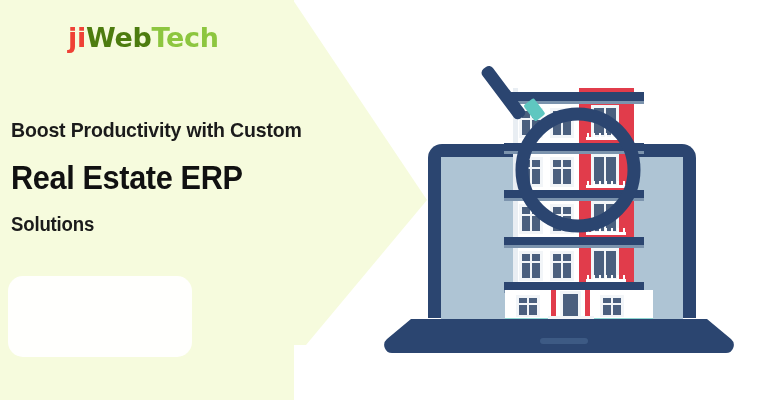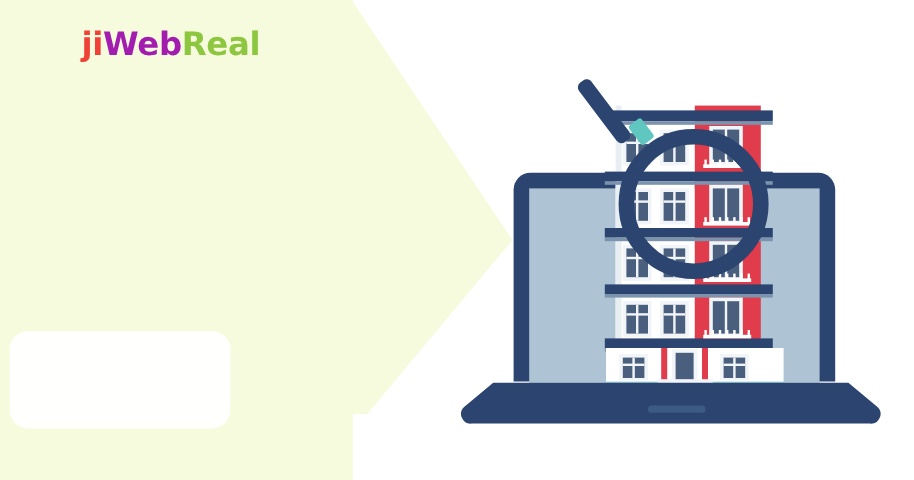--- a/index.html
+++ b/index.html
@@ -35,21 +35,21 @@
     top: 24px;
     font-size: 27px;
     font-weight: bold;
     letter-spacing: -0.3px;
     line-height: 1;
     white-space: nowrap;
     font-family: "DejaVu Sans", sans-serif;
   }
   .logo span { display: inline; }
   .logo .lg-ji   { color: #ef4136; margin-left: 41px; }
-  .logo .lg-web  { color: #a21caf; }
+  .logo .lg-web  { color: #4d7c0f; }
   .logo .lg-tech { color: #8dc63f; }
 
   
   .headline {
     position: absolute;
     left: 11px;
     top: 118px;
     width: 330px;
   }
   .hl-line1 {
@@ -113,23 +113,28 @@
 <body>
 
 <div id="banner">
 
   <svg class="bg-wedge" viewBox="0 0 762 400" preserveAspectRatio="none">
     <polygon points="0,0 293,0 427,200 306,345 0,345" fill="#f6fbdd"></polygon>
     <rect x="0" y="0" width="294" height="400" fill="#f6fbdd"></rect>
   </svg>
 
   <div class="logo">
-    <span class="lg-ji">ji</span><span class="lg-web">Web</span><span class="lg-tech">Real</span>
+    <span class="lg-ji">ji</span><span class="lg-web">Web</span><span class="lg-tech">Tech</span>
   </div>
 
+  <div class="headline">
+    <div class="hl-line1">Boost Productivity with Custom</div>
+    <div class="hl-line2">Real Estate ERP</div>
+    <div class="hl-line3">Solutions</div>
+  </div>
 
   <div class="cta-card"></div>
 
   <svg class="artwork" viewBox="0 0 762 400" preserveAspectRatio="none">
 
     <defs>
       <clipPath id="screenClip">
         <rect x="437" y="152" width="250" height="167"></rect>
       </clipPath>
       <clipPath id="bldgClip">

